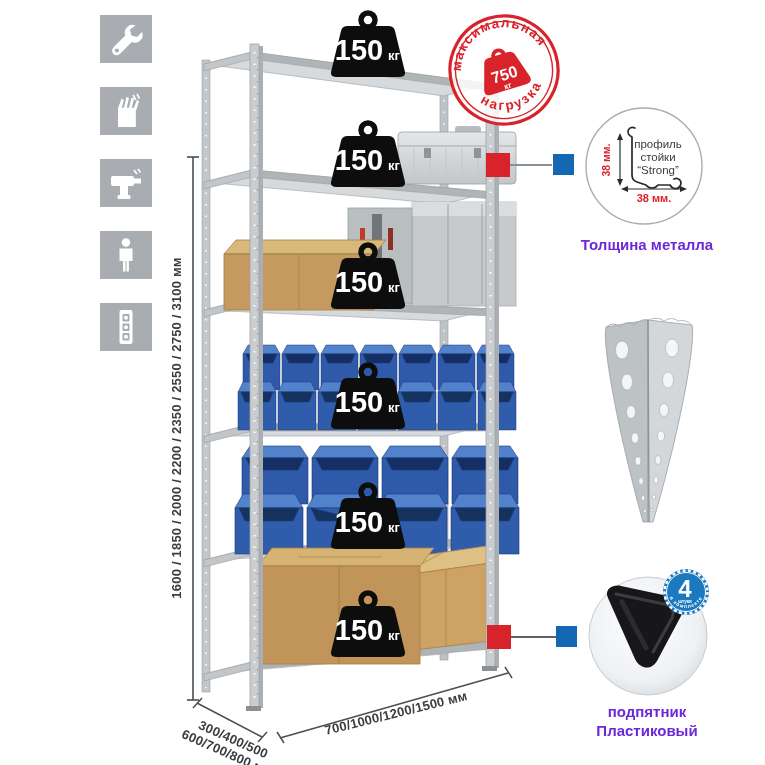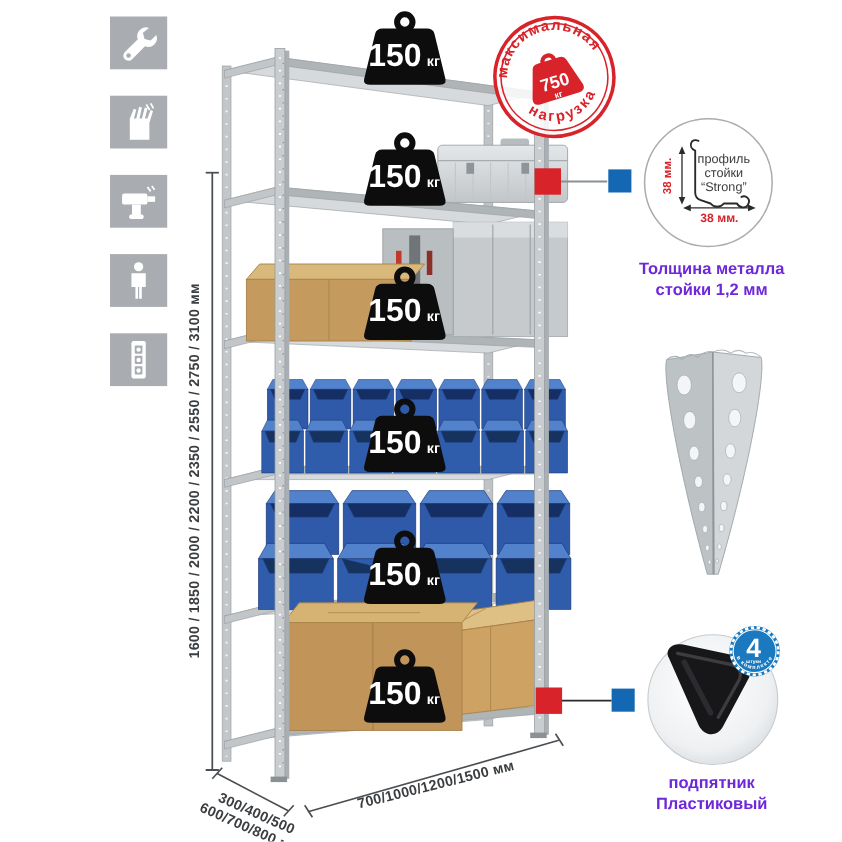--- a/index.html
+++ b/index.html
@@ -461,19 +461,18 @@
 
   <div class="dim-label height-label">1600 / 1850 / 2000 / 2200 / 2350 / 2550 / 2750 / 3100 мм</div>
   <div class="dim-label width-label">700/1000/1200/1500 мм</div>
   <div class="dim-label depth-label">
     <div>300/400/500</div>
     <div>600/700/800 мм</div>
   </div>
 
   <div class="callout-caption caption-top">
     <div>Толщина металла</div>
-    <div>стойки 1,2 мм</div>
   </div>
   <div class="callout-caption caption-bottom">
     <div>подпятник</div>
     <div>Пластиковый</div>
   </div>
 </div>
 
 </body></html>

